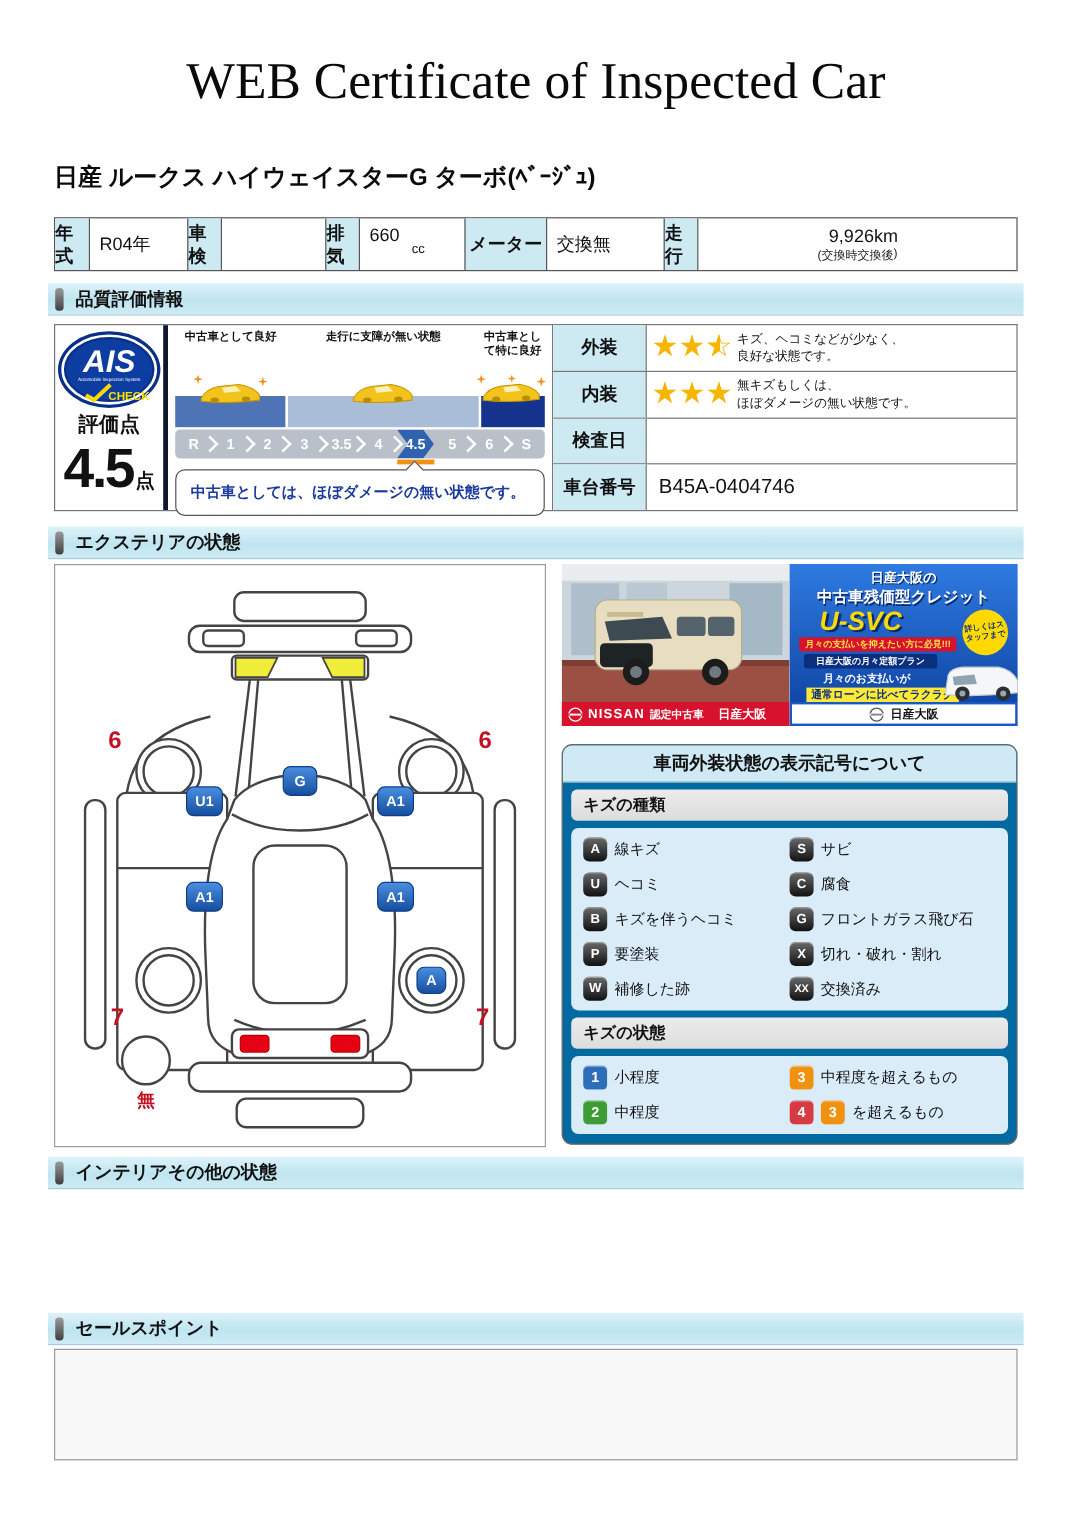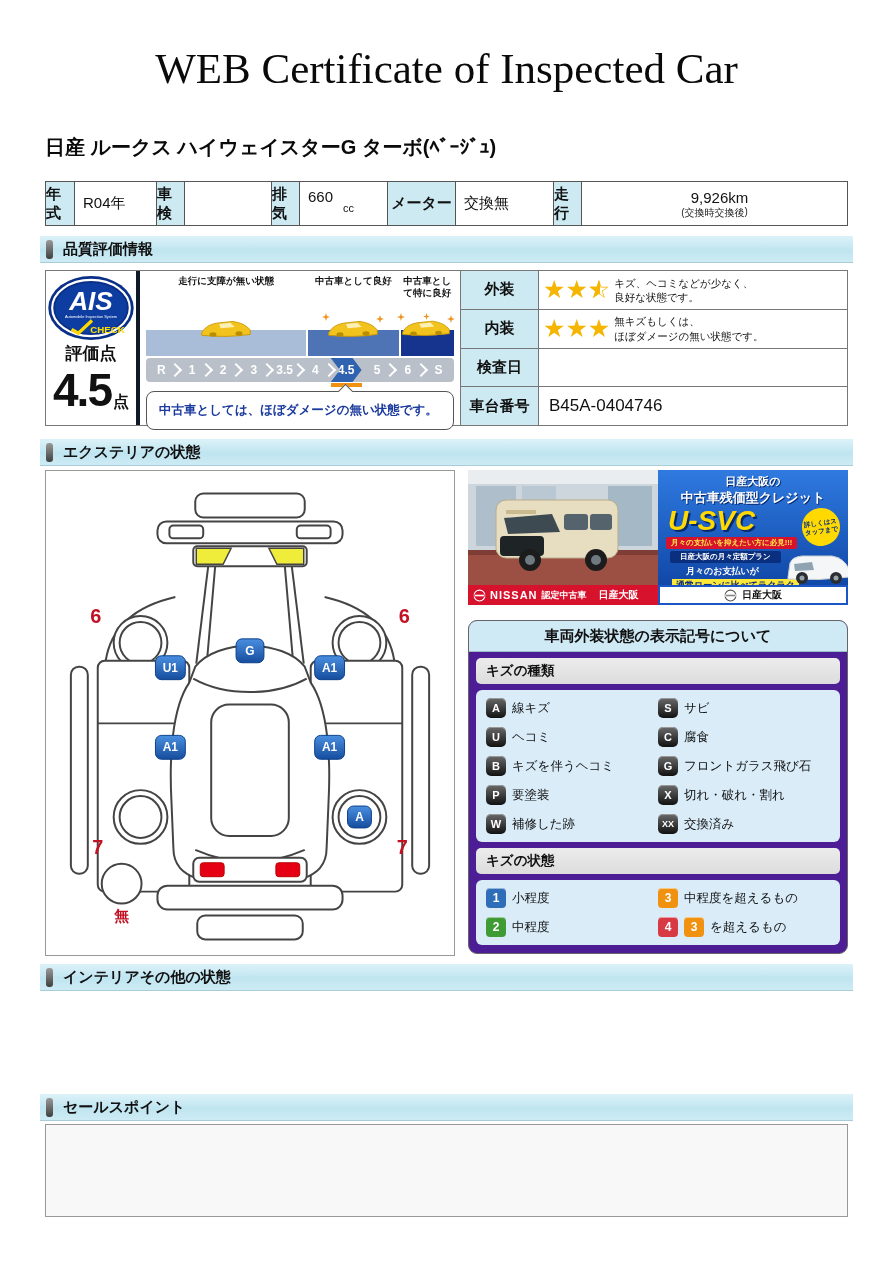--- a/index.html
+++ b/index.html
@@ -90,39 +90,39 @@
                   display:flex; align-items:center; color:#fff; padding:0 5px; gap:4px; }
   .ad-photo-bar .brand { font-size:11px; font-weight:bold; letter-spacing:1px; }
   .ad-photo-bar .cert { font-size:9px; font-weight:bold; }
   .ad-photo-bar .dealer { font-size:10px; font-weight:bold; margin-left:8px; }
   .nissan-logo { width:13px; height:13px; flex:0 0 auto; }
 
   .ad-promo { position:relative; width:190px; height:135px; background:linear-gradient(180deg,#2f7ae0,#0b3f9e);
               display:flex; flex-direction:column; align-items:center; padding-top:4px; overflow:hidden; }
   .promo-l1 { color:#fff; font-size:11px; font-weight:bold; text-shadow:1px 1px 0 #082a6e; }
   .promo-l2 { color:#fff; font-size:13px; font-weight:bold; text-shadow:1px 1px 0 #082a6e; }
-  .promo-product { color:#ffd900; font-size:28px; font-weight:bold; font-style:italic; line-height:1;
-                   text-shadow:2px 2px 0 #082a6e; align-self:flex-start; margin-left:10px; }
+  .promo-product { color:#ffd900; font-size:22px; font-weight:bold; font-style:italic; line-height:1;
+                   text-shadow:2px 2px 0 #082a6e; align-self:flex-start; margin-left:25px; }
   .promo-badge { position:absolute; top:38px; right:8px; width:38px; height:38px; border-radius:50%;
                  background:#ffd900; color:#0a2f7e; font-size:6.5px; font-weight:bold; display:flex;
                  align-items:center; justify-content:center; text-align:center; transform:rotate(-8deg); line-height:1.3; }
   .promo-strip1 { margin-top:2px; background:#d6122c; color:#ffe54a; font-size:7.5px; font-weight:bold;
                   padding:1px 5px; border-radius:2px; align-self:flex-start; margin-left:8px; }
   .promo-strip2 { margin-top:2px; background:#0a2f7e; color:#fff; font-size:7.5px; font-weight:bold;
                   padding:1px 10px; border-radius:2px; align-self:flex-start; margin-left:12px; }
   .promo-l3 { margin-top:2px; color:#fff; font-size:9px; font-weight:bold; align-self:flex-start; margin-left:28px; }
   .promo-l4 { margin-top:1px; background:#ffe838; color:#0a2f7e; font-size:9px; font-weight:bold;
               padding:0 4px; align-self:flex-start; margin-left:14px; }
   .promo-car { position:absolute; right:-4px; bottom:20px; }
   .ad-promo-bar { position:absolute; bottom:0; left:0; width:100%; height:20px; background:#fff;
                   border:2px solid #1a56c4; display:flex; align-items:center; justify-content:center; gap:5px; }
   .ad-promo-bar span { font-size:10px; font-weight:bold; color:#111; }
 
   
-  .legend { margin-top:15px; border:1px solid #666; border-radius:9px; background:#4c1d95; overflow:hidden;
+  .legend { margin-top:15px; border:1px solid #666; border-radius:9px; background:#0369a1; overflow:hidden;
             display:flex; flex-direction:column; }
   .legend-title { height:31px; background:#cfe9f5; display:flex; align-items:center; justify-content:center;
                   font-size:15px; font-weight:bold; border-bottom:1px solid #9bbccb; }
   .legend-body { padding:6px 7px 8px 7px; display:flex; flex-direction:column; gap:6px; }
   .legend-sub { height:26px; background:linear-gradient(180deg,#ececec,#dcdcdc); border-radius:5px;
                 display:flex; align-items:center; padding-left:10px; font-size:13.5px; font-weight:bold; }
   .legend-grid { background:#d9ecf8; border-radius:6px; padding:8px 10px; display:grid;
                  grid-template-columns:1fr 1fr; row-gap:9px; }
   .lg-item { display:flex; align-items:center; gap:6px; }
   .lg-label { font-size:12.5px; }
@@ -210,39 +210,39 @@
           <text x="62" y="60" text-anchor="middle" font-size="10" font-weight="bold" fill="#ffe000">CHECK</text>
         </svg>
         <div class="ais-score-label">評価点</div>
         <div class="ais-score">
           <span class="score-main">4.5</span>
           <span class="score-unit">点</span>
         </div>
       </div>
       <div class="rating-panel">
         <div class="zones">
-          <div class="zone z1">
-            <div class="zone-label">走行に支障が無い状態</div>
-            <span class="zone-car">
-              <svg width="52" height="21">
-                  <use href="#caricon" width="52" height="21"></use>
-                </svg>
-            </span>
-            <div class="zone-bar" style="background: rgb(169, 189, 216);"></div>
-          </div>
           <div class="zone z2">
             <div class="zone-label">中古車として良好</div>
             <span class="zone-car">
               <svg width="62" height="25">
                 <use href="#caricon" x="5" y="4" width="52" height="21"></use>
                 <use href="#sparkle" x="0" y="0" width="8" height="8"></use>
                 <use href="#sparkle" x="54" y="2" width="8" height="8"></use>
               </svg>
             </span>
             <div class="zone-bar" style="background: rgb(79, 116, 181);"></div>
+          </div>
+          <div class="zone z1">
+            <div class="zone-label">走行に支障が無い状態</div>
+            <span class="zone-car">
+              <svg width="52" height="21">
+                  <use href="#caricon" width="52" height="21"></use>
+                </svg>
+            </span>
+            <div class="zone-bar" style="background: rgb(169, 189, 216);"></div>
           </div>
           <div class="zone z3">
             <div class="zone-label">中古車として特に良好</div>
             <span class="zone-car">
               <svg width="60" height="25">
                 <use href="#caricon" x="4" y="4" width="50" height="20"></use>
                 <use href="#sparkle" x="0" y="0" width="8" height="8"></use>
                 <use href="#sparkle" x="26" y="0" width="7" height="7"></use>
                 <use href="#sparkle" x="50" y="2" width="8" height="8"></use>
               </svg>

